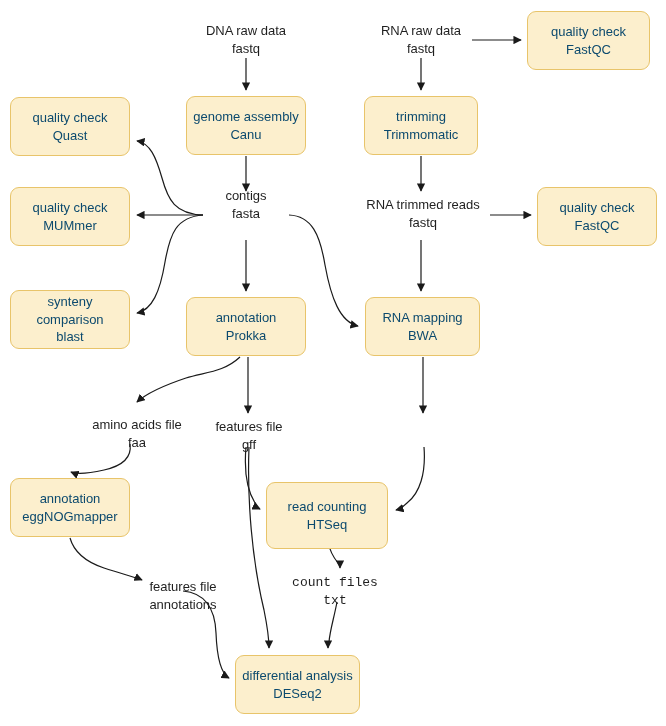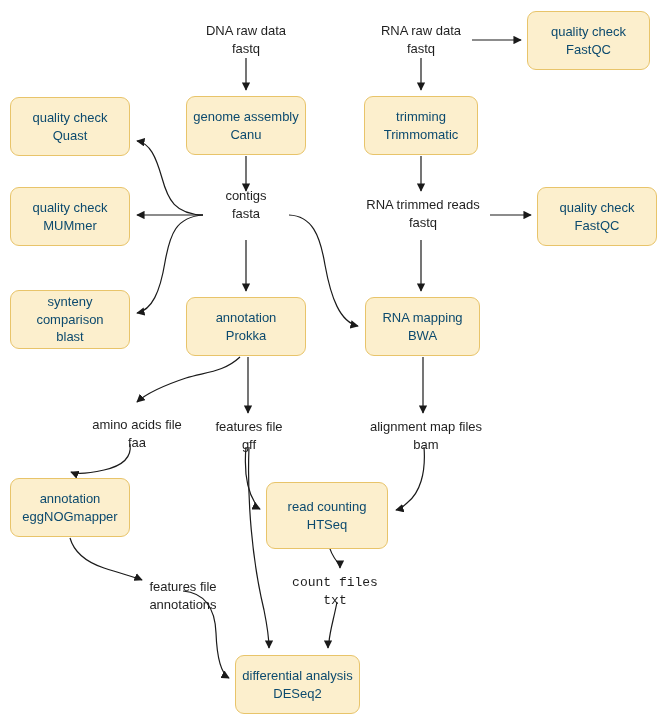--- a/index.html
+++ b/index.html
@@ -168,22 +168,20 @@
 
   <div class="data-label" style="left:361px; top:196px; width:124px;">RNA trimmed reads
 fastq</div>
 
   <div class="data-label" style="left:76px; top:416px; width:122px;">amino acids file
 faa</div>
 
   <div class="data-label" style="left:201px; top:418px; width:96px;">features file
 gff</div>
 
-  <div class="data-label" style="left:363px; top:418px; width:126px;">alignment map files
-bam</div>
 
   <div class="data-label" style="left:126px; top:578px; width:114px;">features file
 annotations</div>
 
   <div class="data-label" style="left:290px; top:574px; width:90px;font-family:Liberation Mono, monospace;">count files
 txt</div>
 
 </div>
 
 </body></html>

